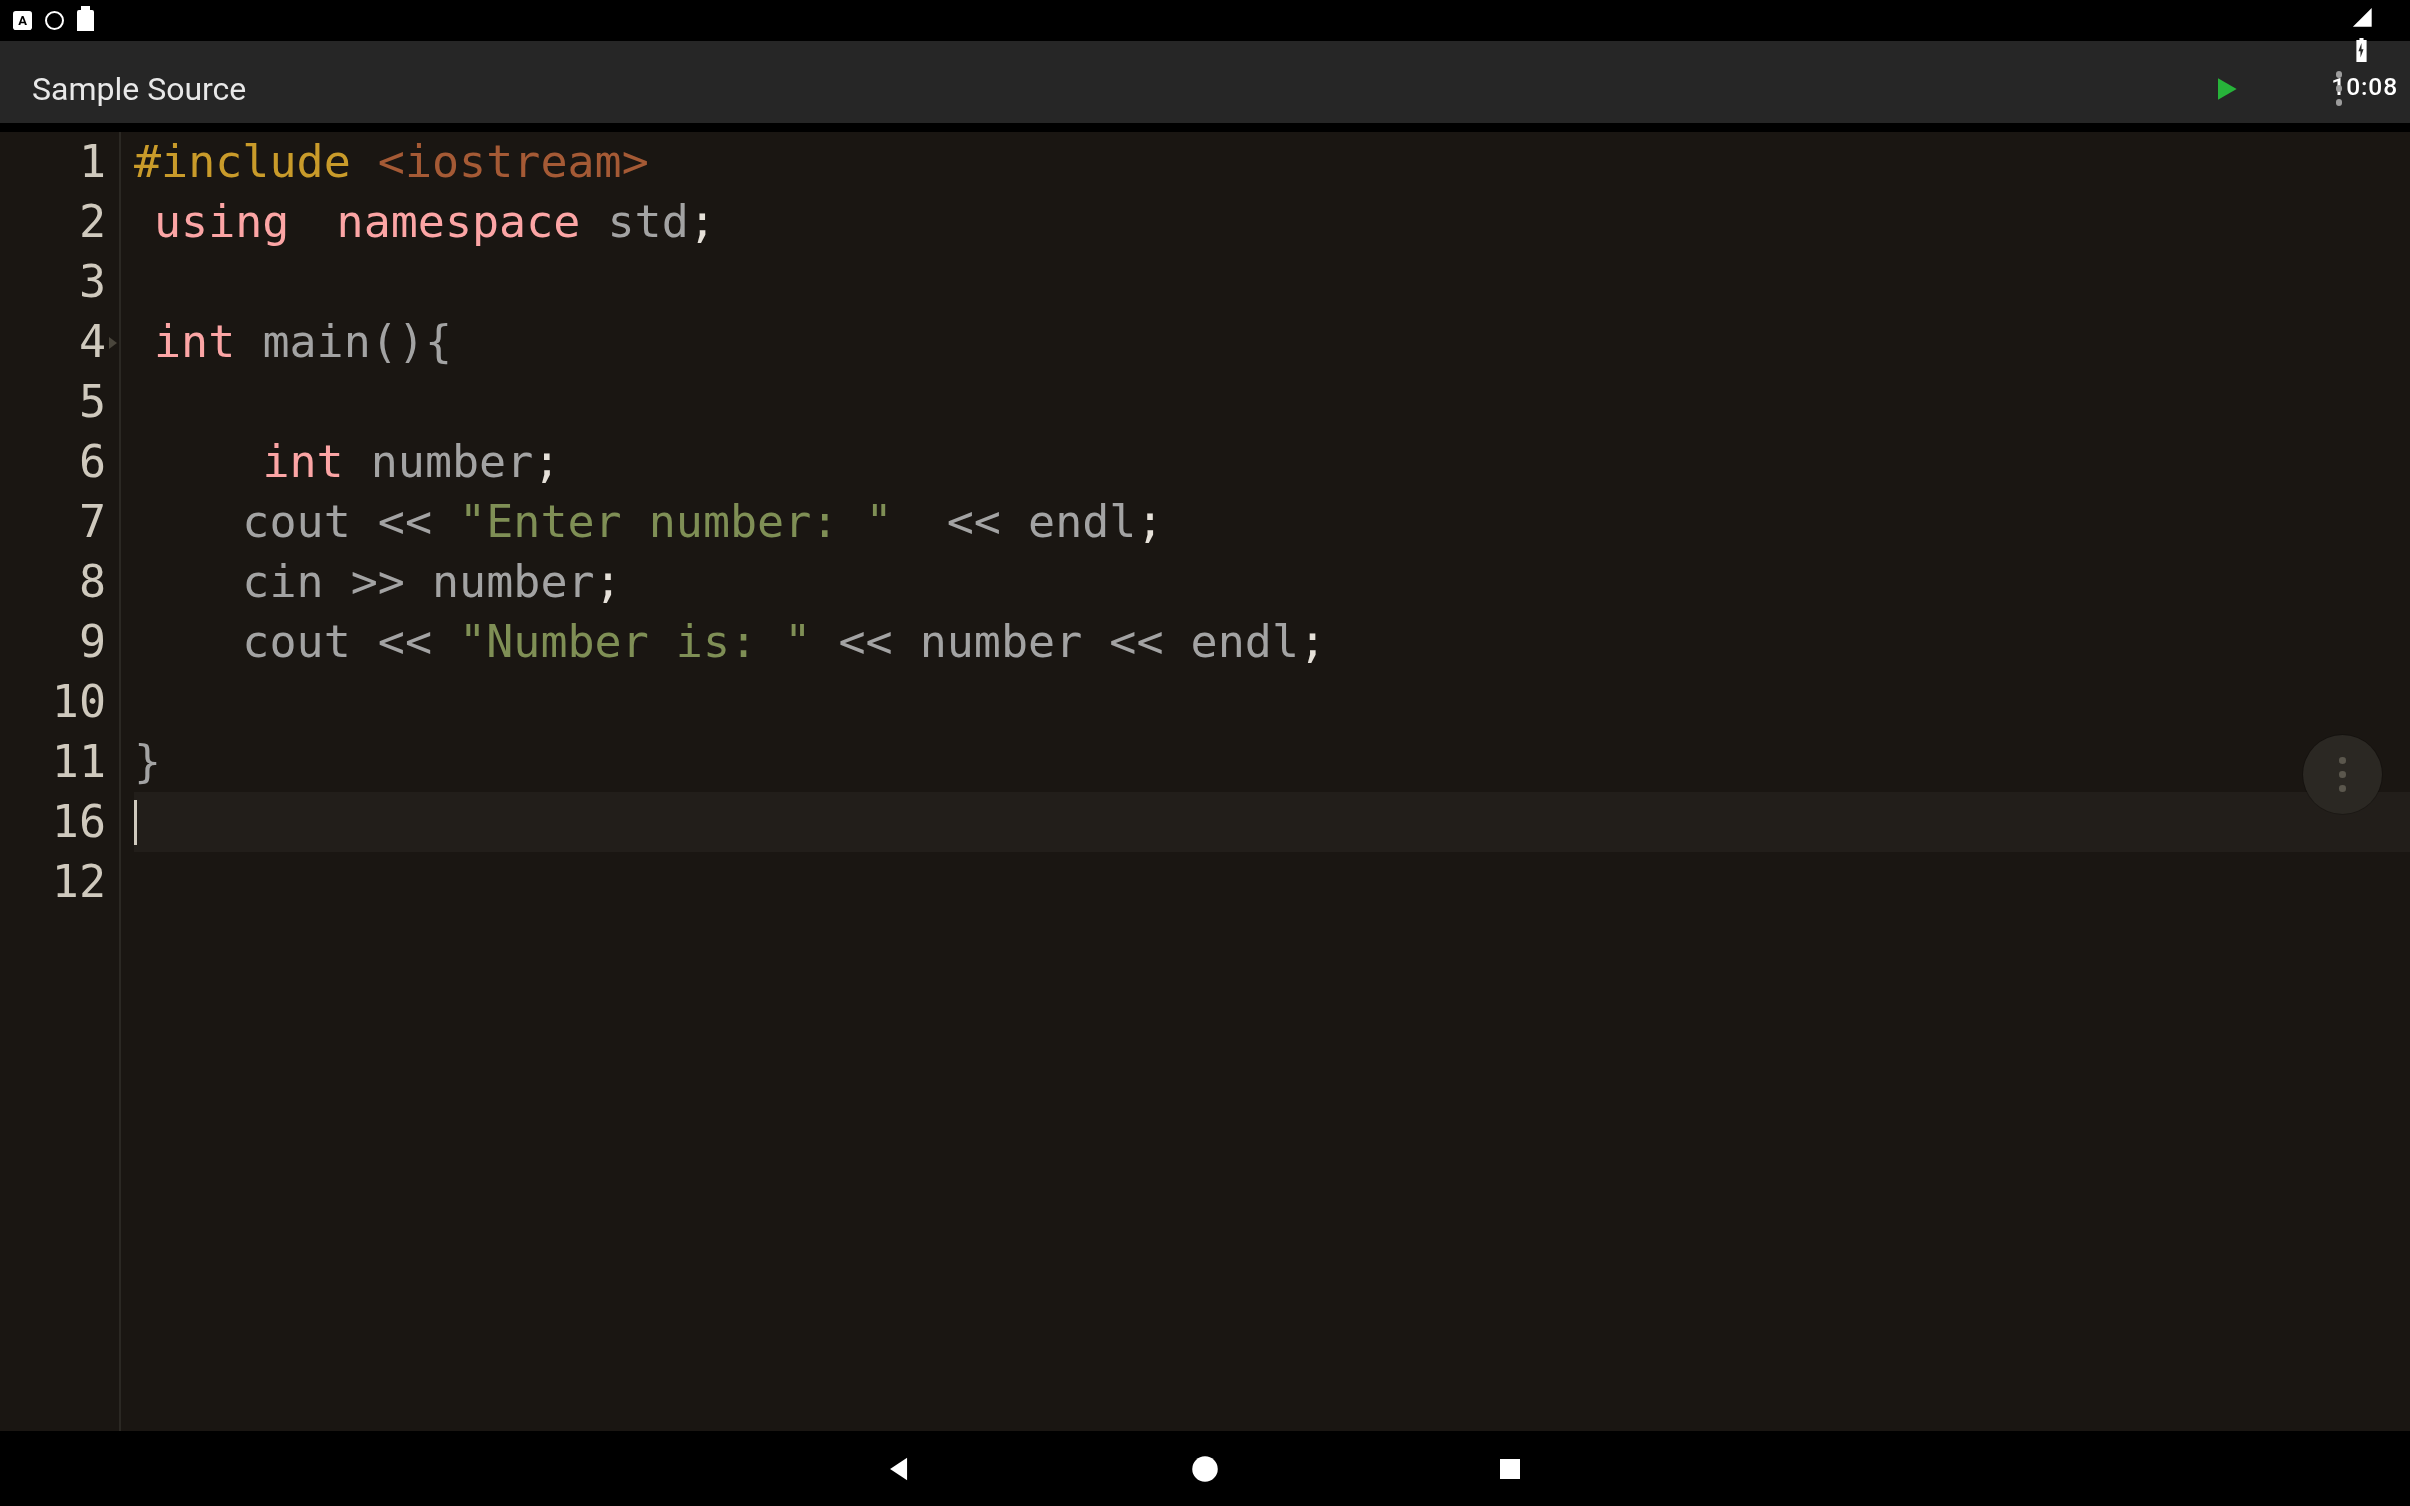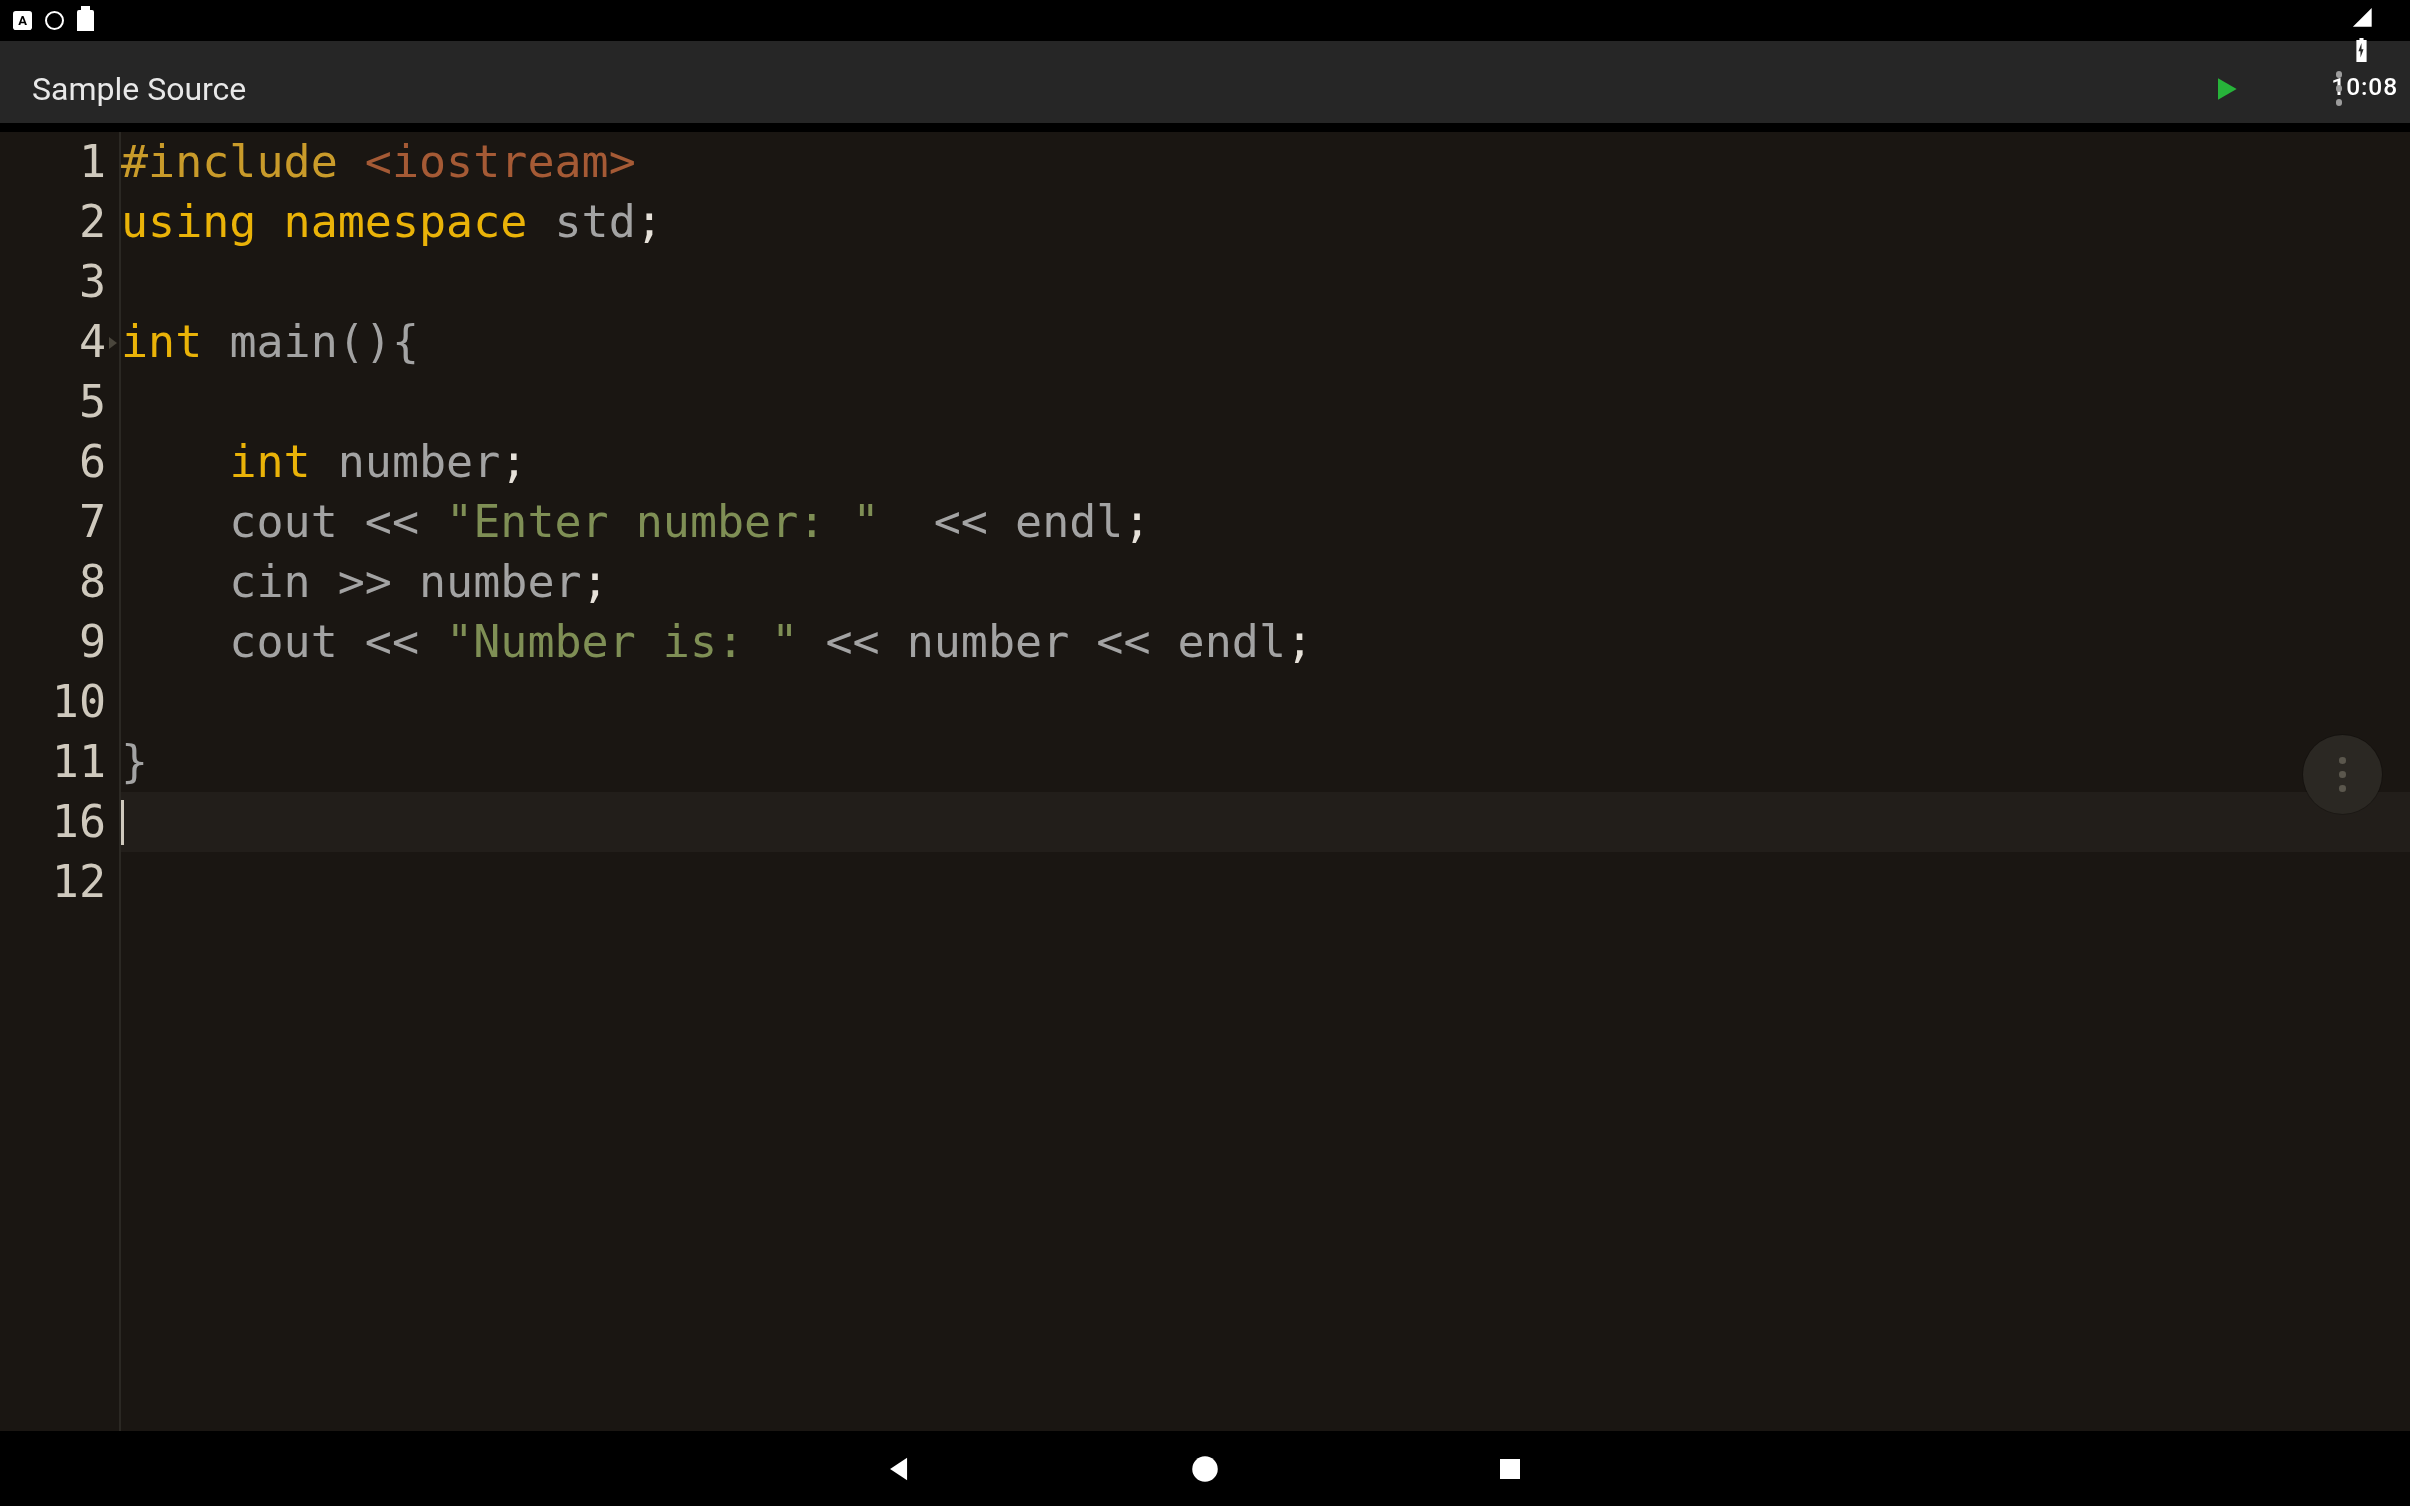--- a/index.html
+++ b/index.html
@@ -71,34 +71,34 @@
     right:-11.3px;
     top:24.5px;
     width:0;height:0;
     border-top:6.6px solid transparent;
     border-bottom:6.6px solid transparent;
     border-left:8.5px solid #4a463c;
   }
   .code {
     flex: 1;
     position: relative;
-    padding-left: 0;
+    padding-left: 13px;
   }
   .code .line { height: 60px; line-height: 60px; white-space: pre; }
   .code .line.current { background: rgba(255,255,255,0.035); }
   .cursor {
     display:inline-block;
     width: 2.8px;
     height: 45px;
     background: #cfc9bd;
     vertical-align: -7.5px;
   }
 
   
-  .kw   { color: #eab308; }     
+  .kw   { color: #fca5a5; margin-left: 20px; }     
   .pre  { color: #c99b2a; }     
   .inc  { color: #a55a35; }     
   .str  { color: #7f8f55; }     
   .num  { color: #a55a35; }     
   .def  { color: #a3a3a3; }     
   .punc { color: #e6e1d9; }
 
   
   .fab-dots {
     position: absolute;

